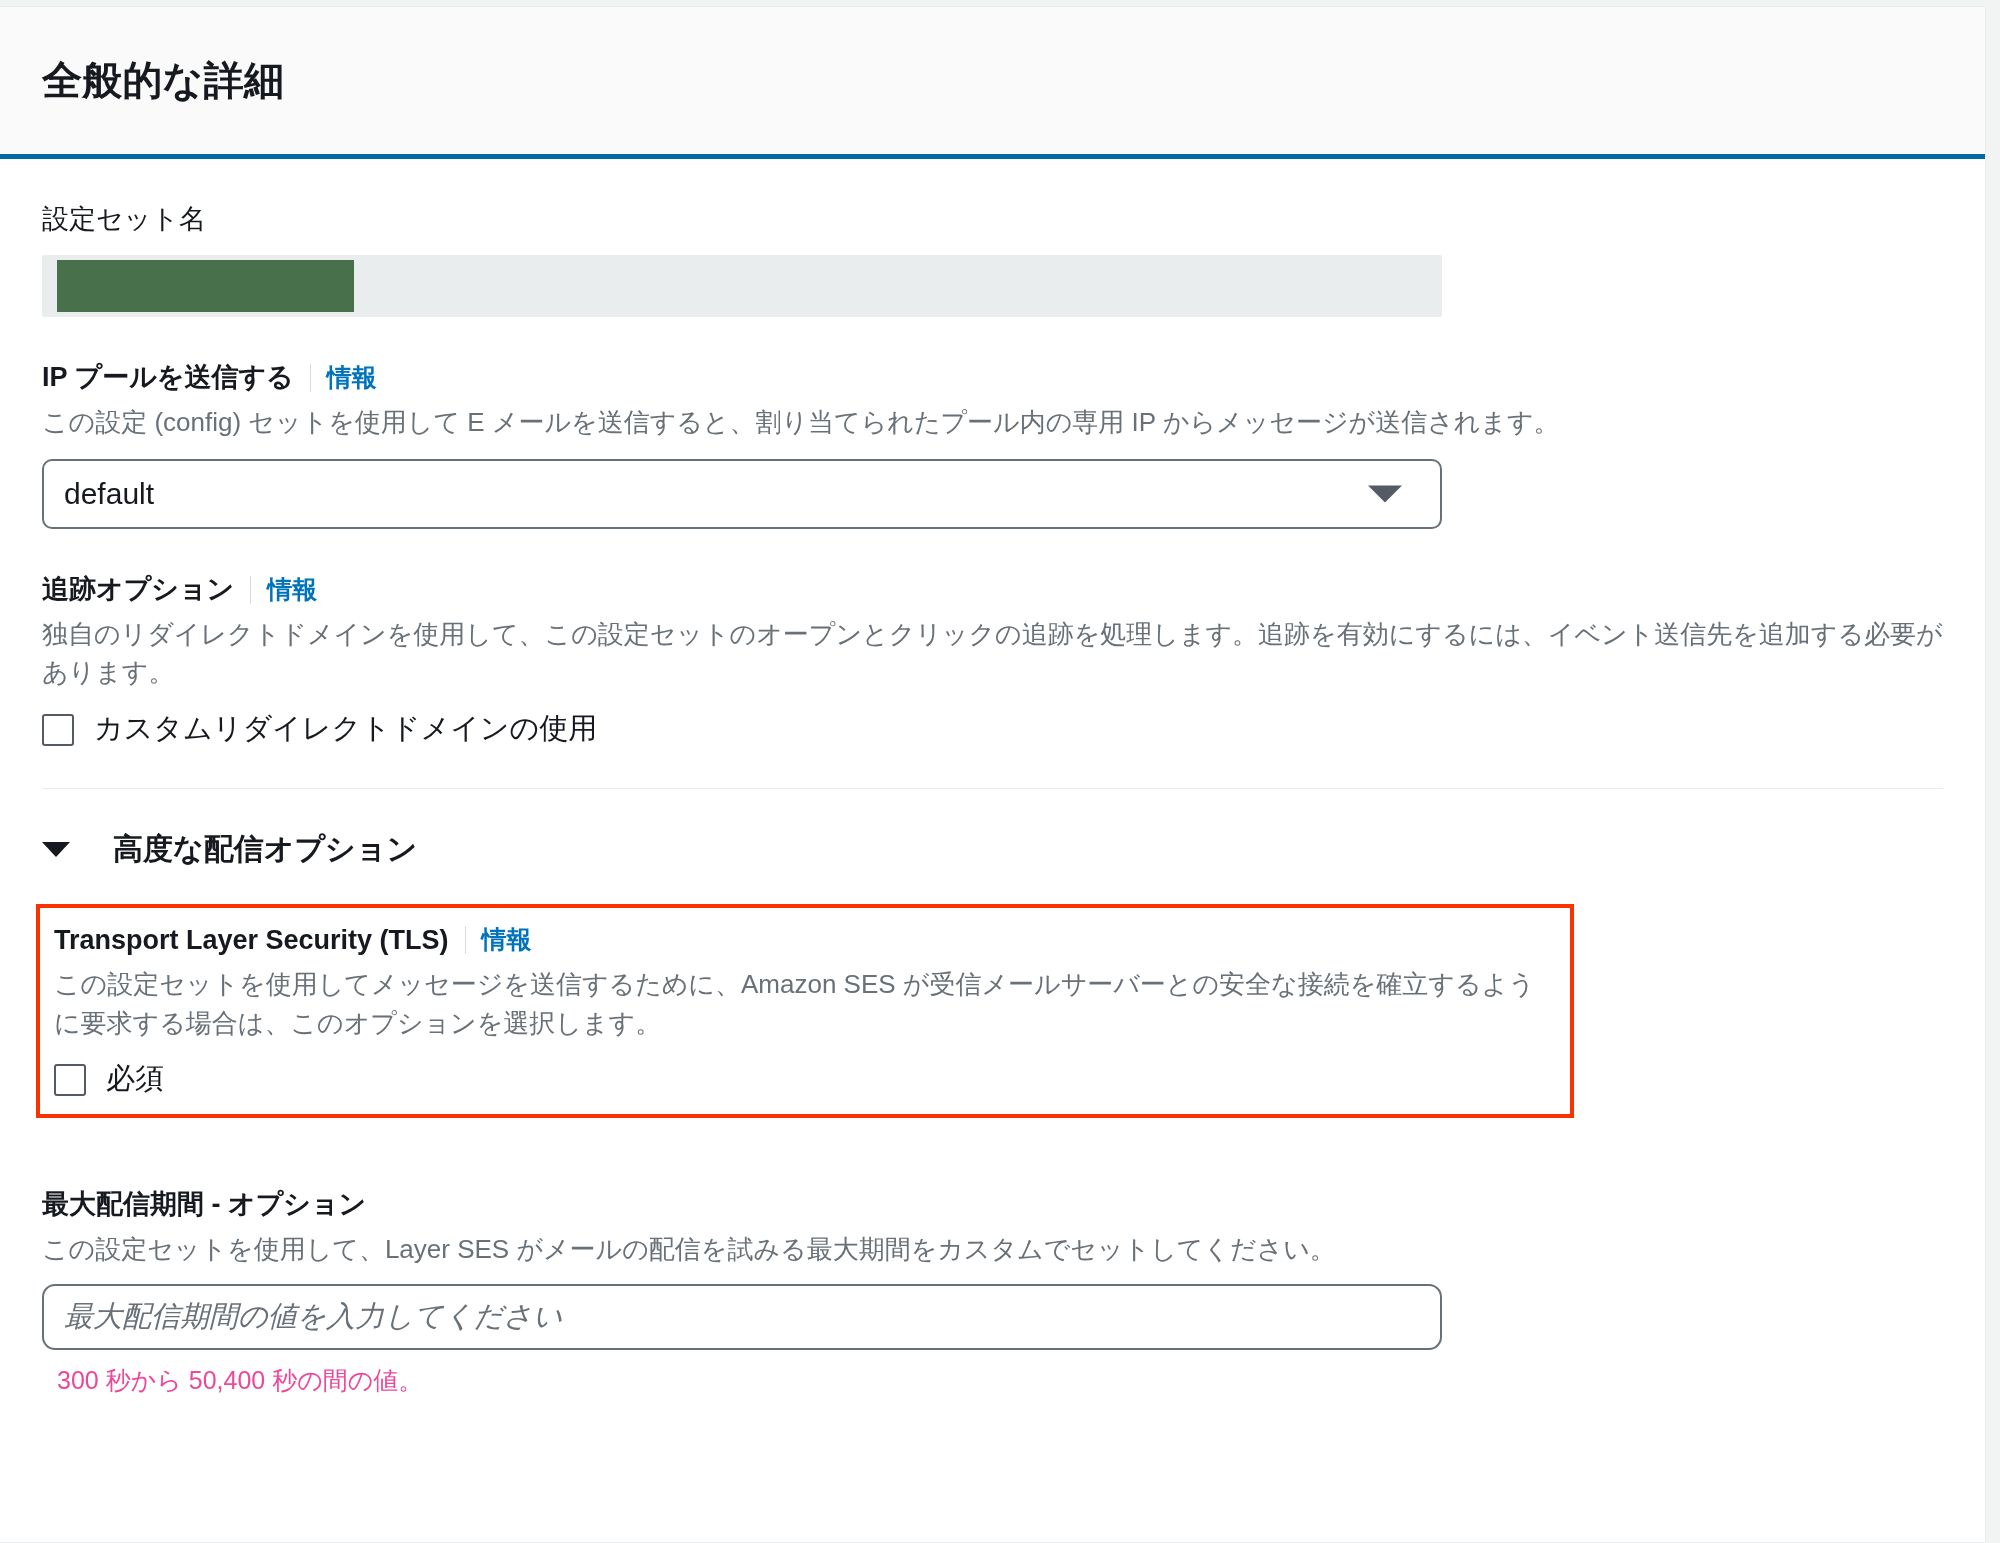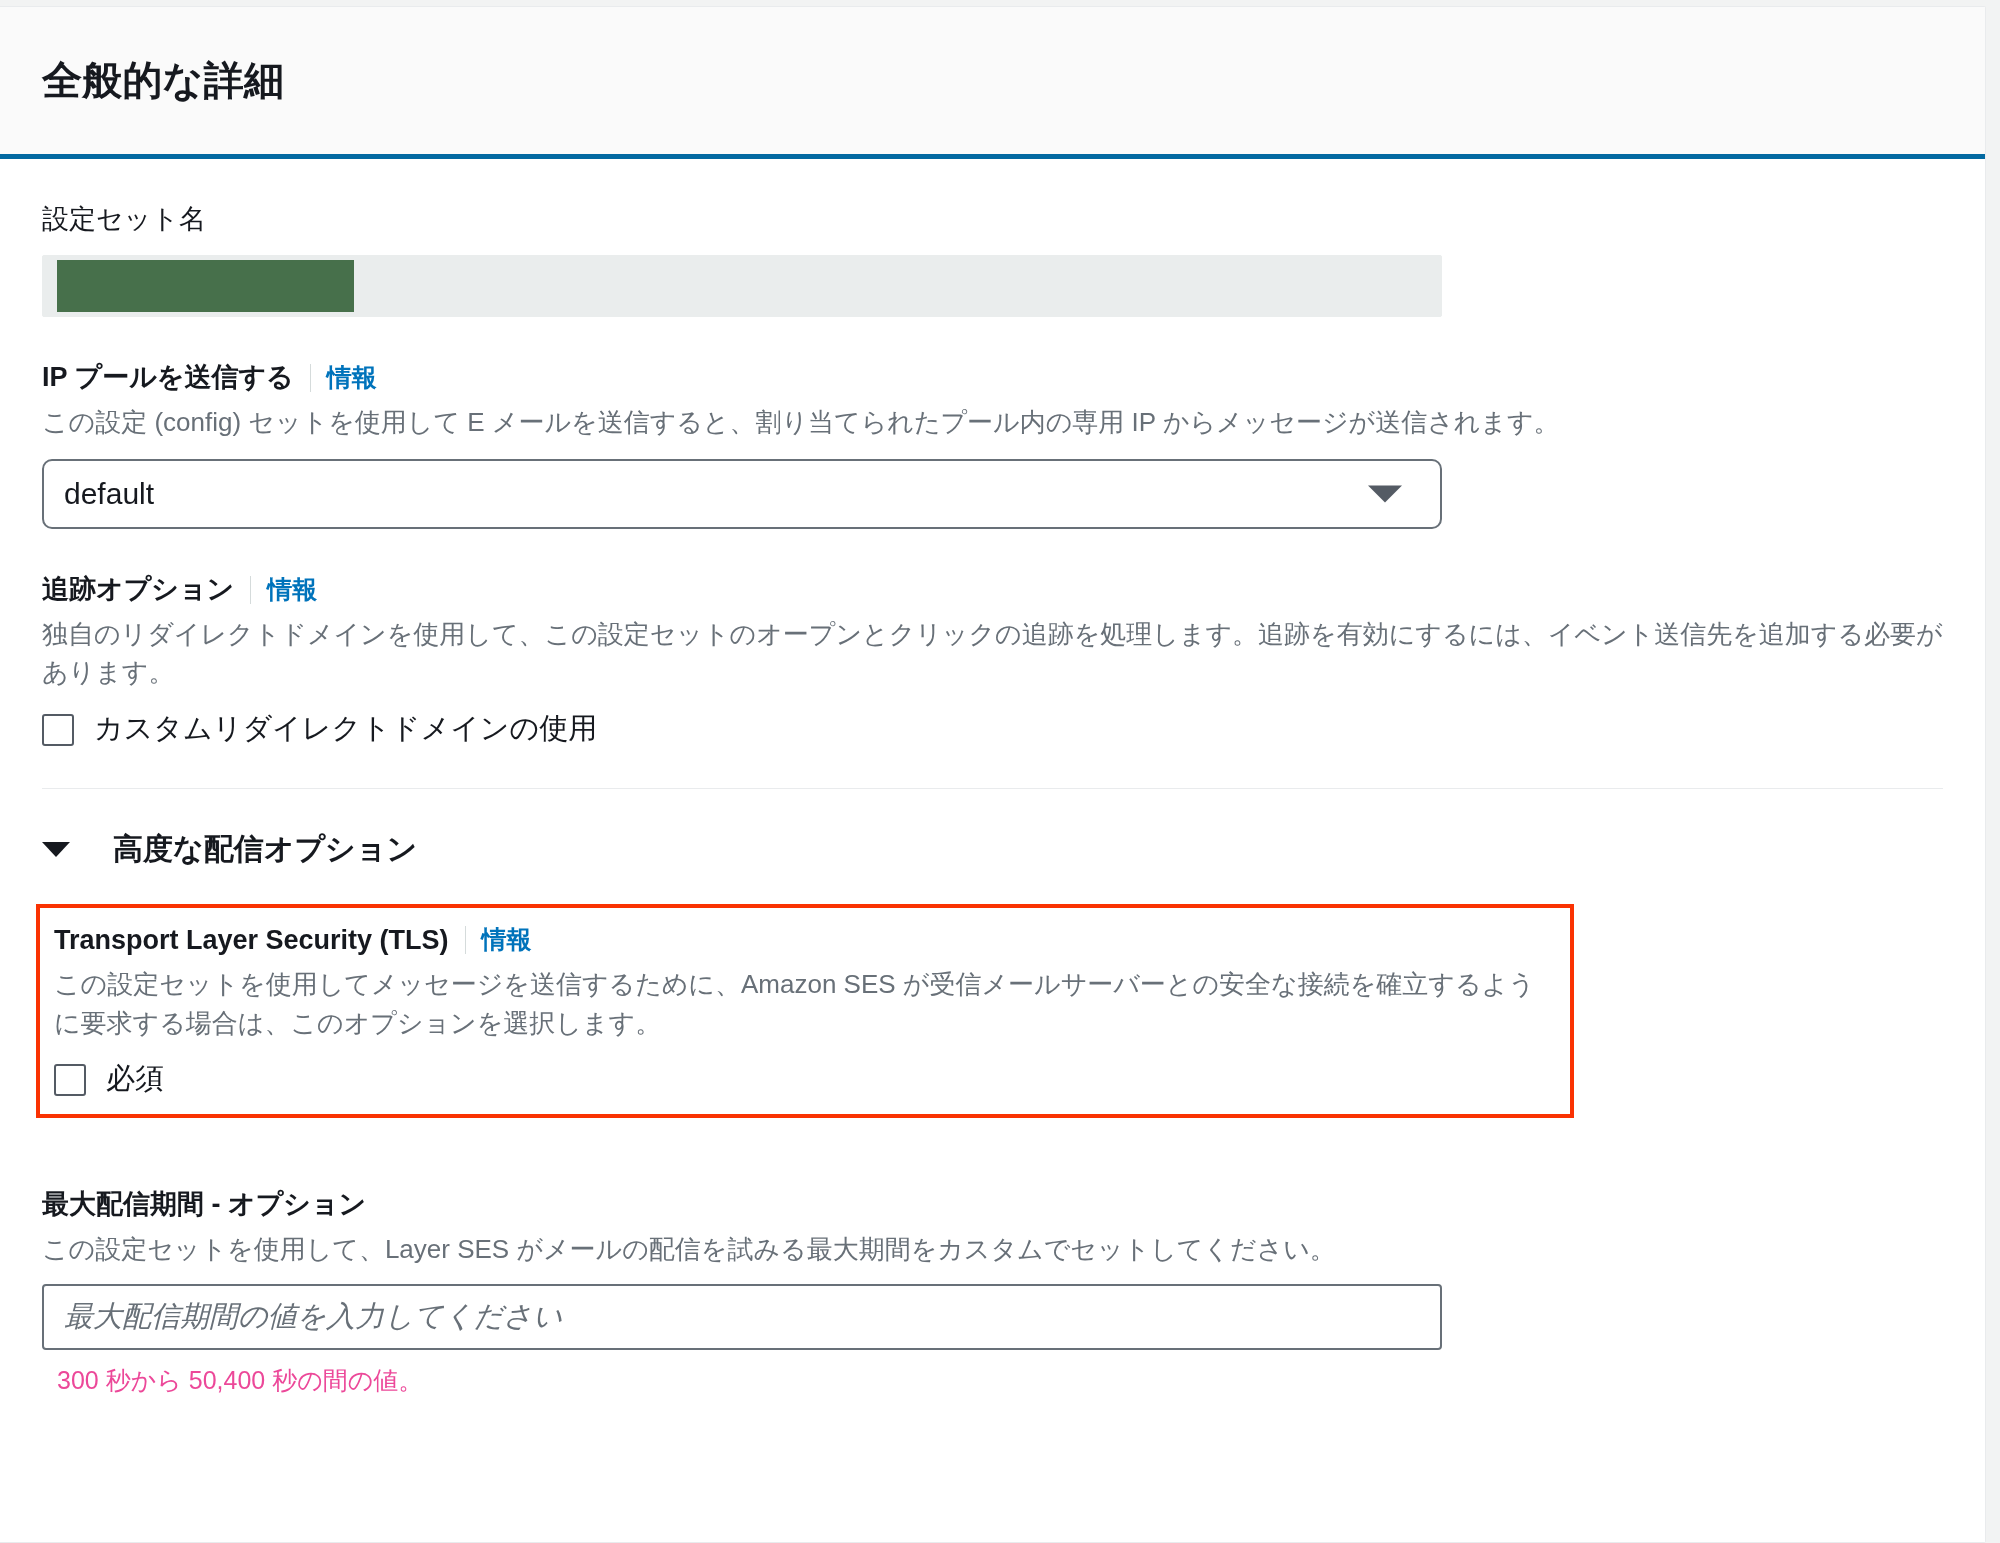--- a/index.html
+++ b/index.html
@@ -141,21 +141,21 @@
     border-right: 17px solid transparent;
     border-top: 17px solid #545b64;
   }
 
   .text-input {
     margin-top: 16px;
     width: 1400px;
     height: 66px;
     background: #ffffff;
     border: 2px solid #687078;
-    border-radius: 4px;
+    border-radius: 13px;
     display: flex;
     align-items: center;
     padding: 0 20px;
   }
   .text-input-placeholder {
     font-size: 29px;
     font-style: italic;
     font-weight: 400;
     color: #687078;
   }

